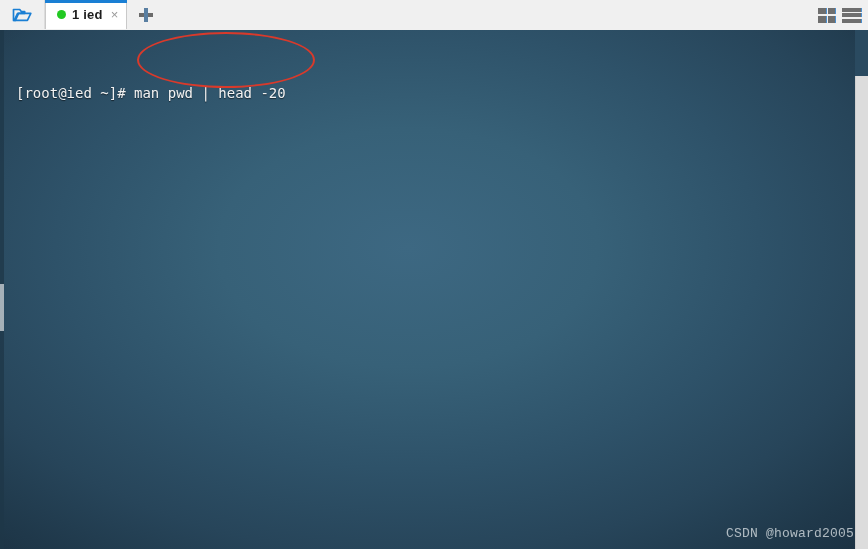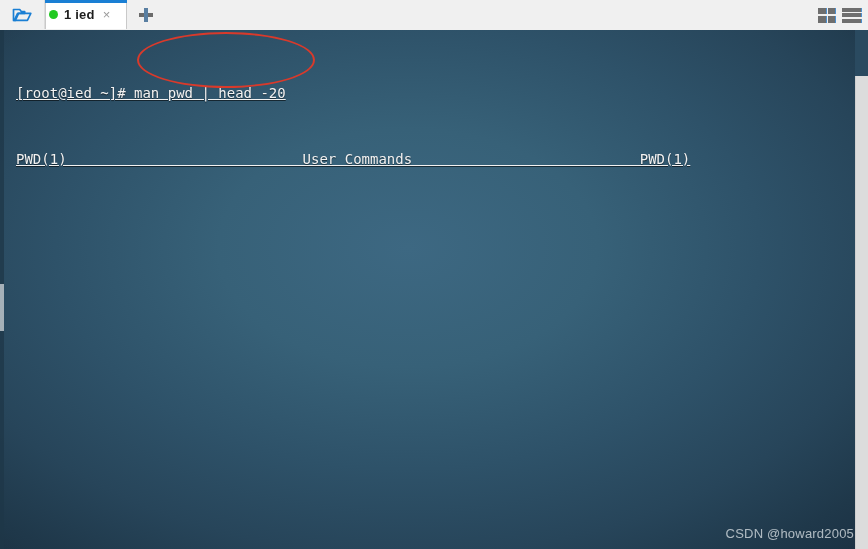--- a/index.html
+++ b/index.html
@@ -48,21 +48,21 @@
   .tab {
     position: relative;
     min-width: 82px;
     height: 29px;
     background: #ffffff;
     border: 1px solid #c9c9c9;
     border-bottom: none;
     border-top: none;
     display: flex;
     align-items: center;
-    padding: 0 7px 0 3px;
+    padding: 0 7px 0 11px;
     box-sizing: border-box;
   }
   .tab::before {
     content: "";
     position: absolute;
     left: -1px; right: -1px; top: 0;
     height: 3px;
     background: #1a7fd4;
   }
   .tab-dot {
@@ -178,21 +178,21 @@
     top: 8px;
     right: 0;
     font-family: "DejaVu Sans Mono", "Liberation Mono", monospace;
     font-size: 14px;
     line-height: 22px;
     color: #f2f2f2;
     white-space: pre;
     text-shadow: 0 1px 1px rgba(0,0,0,0.55);
     z-index: 2;
   }
-  .term-line { height: 22px; text-decoration: underline; }
+  .term-line { height: 22px; }
 
   
   .scroll-right {
     position: absolute;
     right: 0;
     top: 0;
     width: 13px;
     height: 519px;
     background: #e3e3e3;
     z-index: 4;
@@ -248,21 +248,21 @@
     border-radius: 50%;
     z-index: 5;
     box-sizing: border-box;
   }
 
   
   .watermark {
     position: absolute;
     right: 14px;
     bottom: 8px;
-    font-family: Liberation Sans, sans-serif;
+    font-family: Liberation Mono, monospace;
     font-size: 13px;
     color: rgba(230,235,238,0.72);
     z-index: 5;
     letter-spacing: .2px;
   }
 </style>
 </head>
 <body>
 
 <div id="app">
@@ -311,21 +311,20 @@
   </div>
 
   <div class="terminal">
 
     <div class="scroll-left">
       <div class="mask"></div>
     </div>
 
     <div class="term-text">
       <div class="term-line">[root@ied ~]# man pwd | head -20</div>
-      <div class="term-line">PWD(1)                            User Commands                           PWD(1)</div>
       <div class="term-line"></div>
       <div class="term-line"></div>
       <div class="term-line"></div>
       <div class="term-line"></div>
       
       
       
       
       
       

